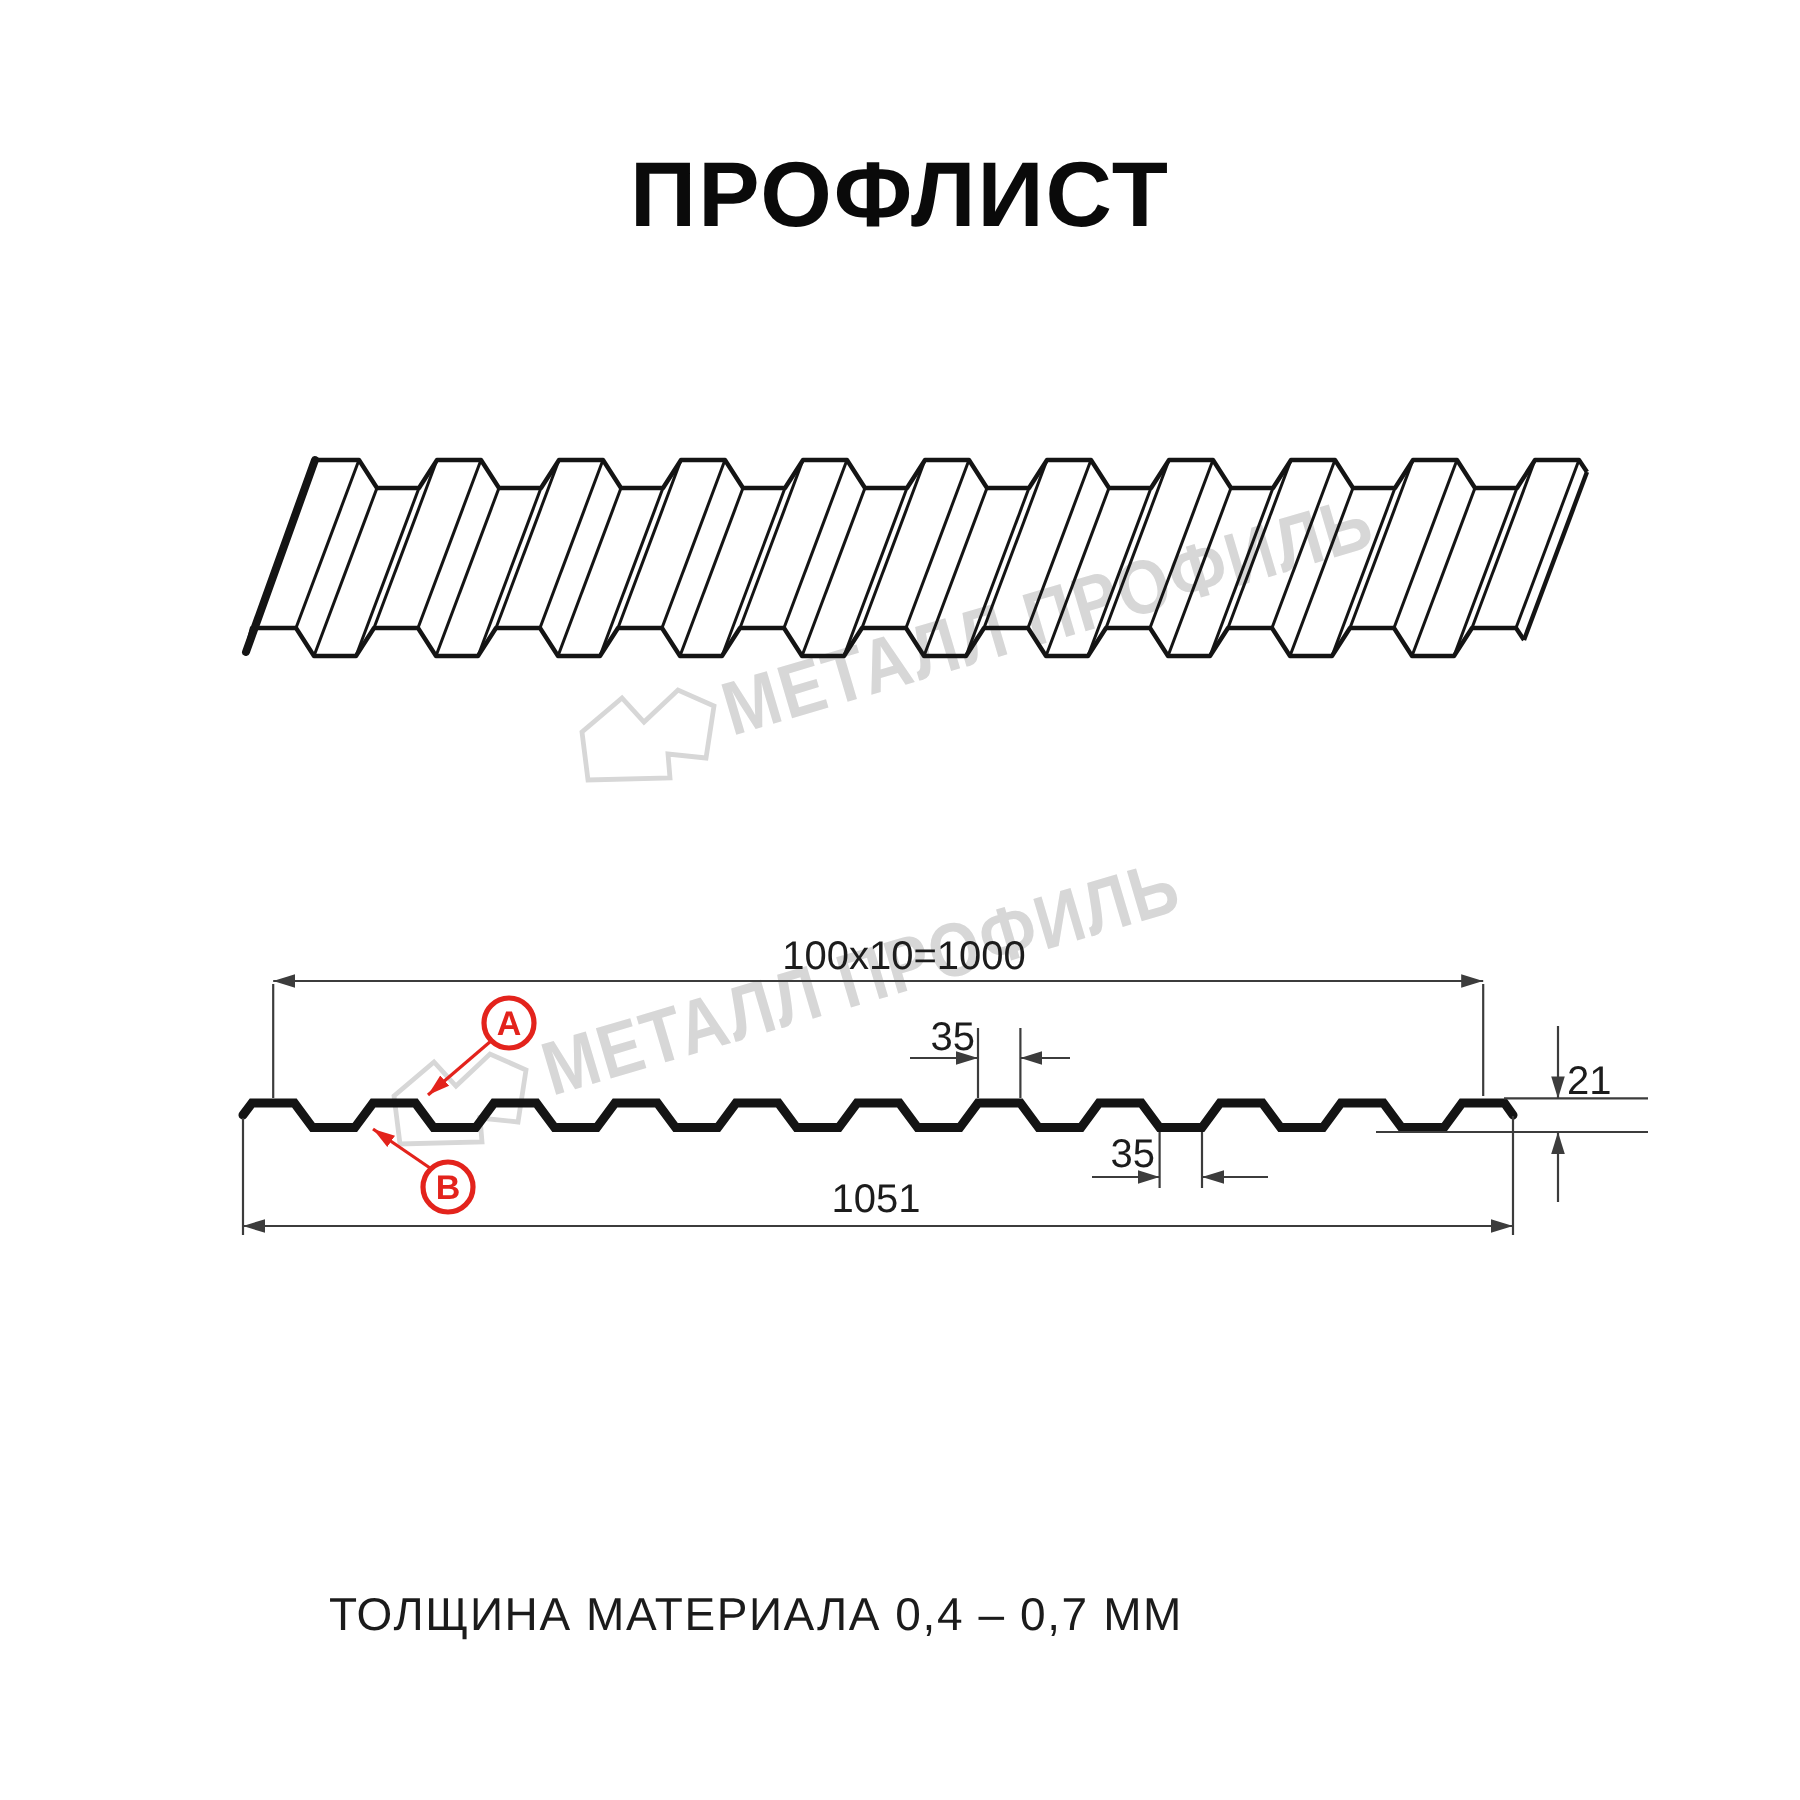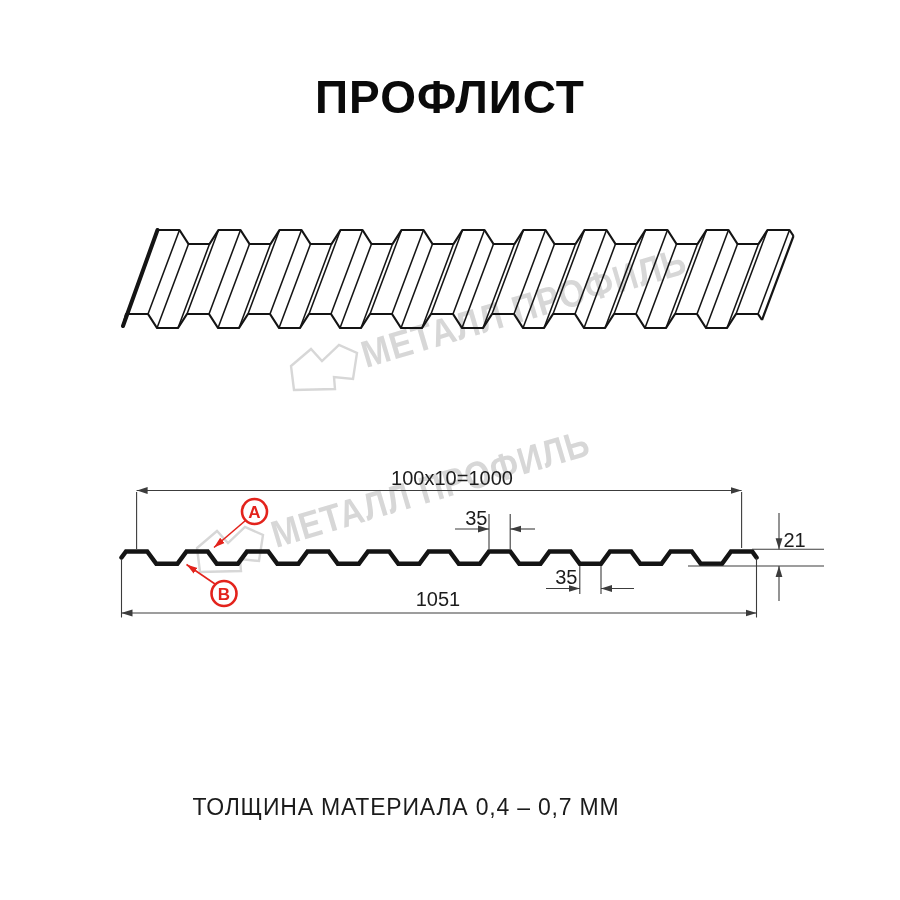--- a/index.html
+++ b/index.html
@@ -3,21 +3,21 @@
 <meta charset="utf-8">
 <style>
   html,body{margin:0;padding:0;background:#fff;}
   .page{position:relative;width:900px;height:900px;background:#fff;overflow:hidden;
         font-family:"Liberation Sans",sans-serif;}
   .title{position:absolute;left:0;top:74px;width:900px;text-align:center;
          font-size:46px;font-weight:700;letter-spacing:1px;color:#0a0a0a;line-height:1;}
   .subtitle{position:absolute;left:0;top:128px;width:900px;text-align:center;
          font-size:22px;font-weight:400;letter-spacing:1px;color:#111;line-height:1;}
   .footer{position:absolute;left:0;top:796px;width:756px;text-align:center;
-         font-size:23px;font-weight:400;letter-spacing:0.8px;color:#1b1b1b;line-height:1;padding-left:28px;}
+         font-size:23px;font-weight:400;letter-spacing:0.8px;color:#1b1b1b;line-height:1;}
   svg{position:absolute;left:0;top:0;}
   .dimline{stroke:#3c3c3c;stroke-width:1.1;fill:none;}
   .dimtext{font-size:20px;fill:#1c1c1c;font-family:"Liberation Sans",sans-serif;}
   .wm-text{font-size:38px;font-weight:700;letter-spacing:1px;
            font-family:"Liberation Sans",sans-serif;}
 </style>
 </head>
 <body>
 
 <div class="page">

